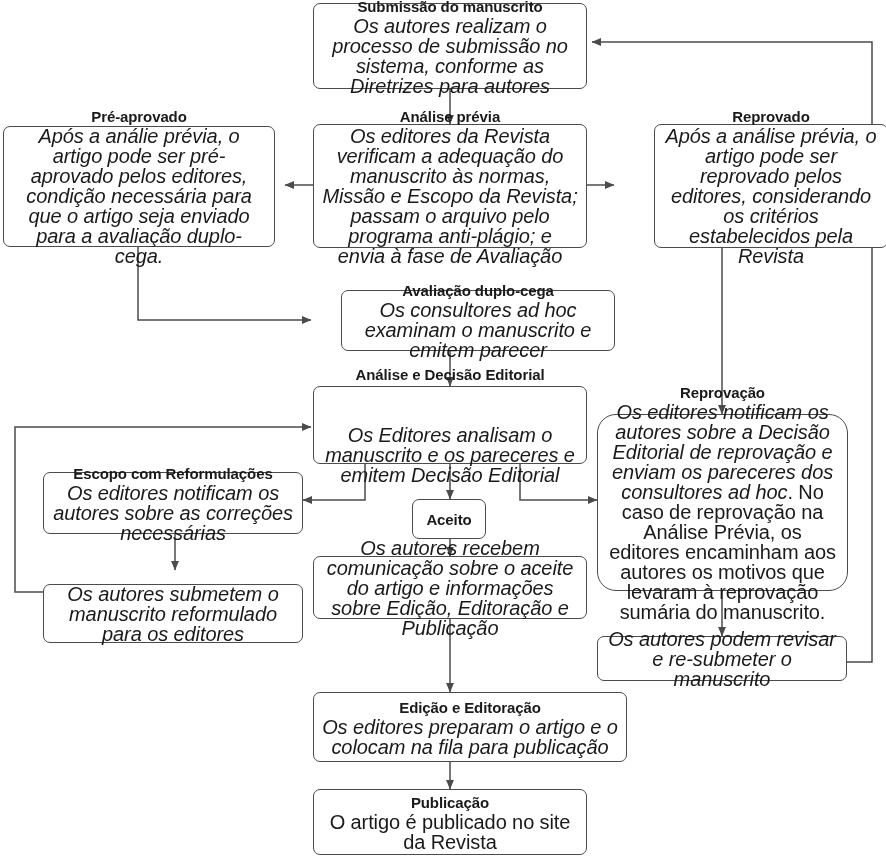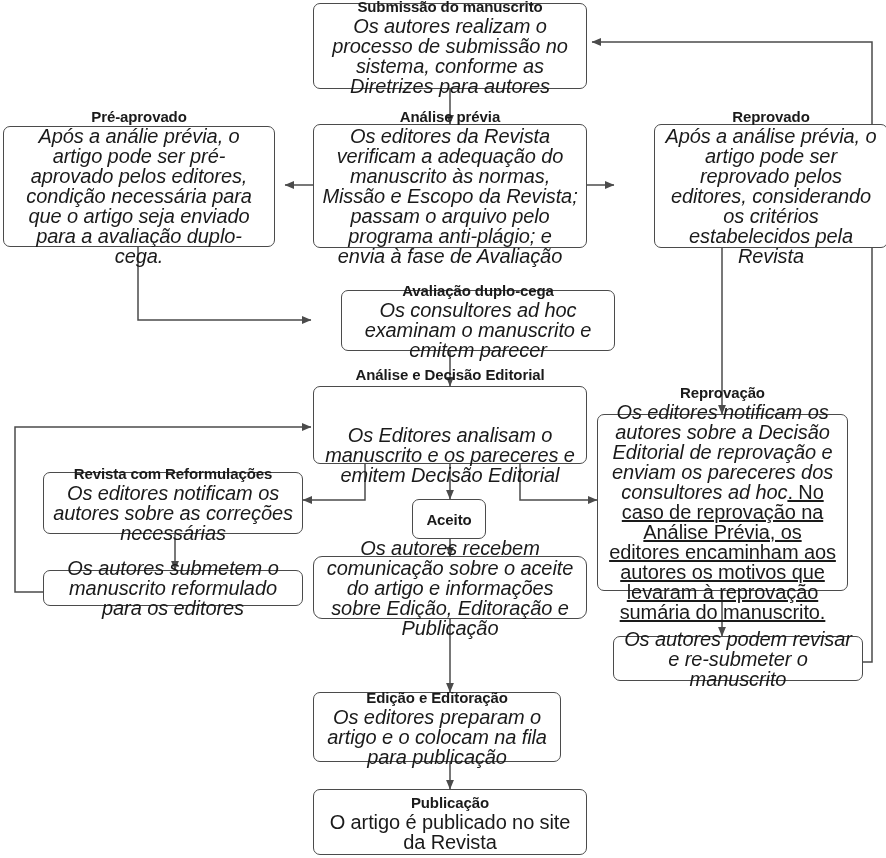--- a/index.html
+++ b/index.html
@@ -43,21 +43,21 @@
     line-height:19px;
     letter-spacing:-0.1px;
   }
   .node .bdy{
     font-style:italic;
     font-size:20px;
     line-height:20px;
     letter-spacing:-0.1px;
   }
   .node .bdy.plain{font-style:normal;}
-  .node .bdy .roman{font-style:normal;text-decoration:underline;}
+  .node .bdy .roman{font-style:normal;}
   .node.decision .ttl{font-size:15px;}
 </style>
 </head>
 <body>
 
 <div id="canvas">
 
   <svg id="wires" viewBox="0 0 886 858" width="886" height="858" xmlns="http://www.w3.org/2000/svg">
     <defs>
       <marker id="ah" markerWidth="10" markerHeight="8" refX="9.2" refY="4" orient="auto" markerUnits="userSpaceOnUse">
@@ -124,46 +124,46 @@
     <div class="ttl">Avaliação duplo-cega</div>
     <div class="bdy">Os consultores ad hoc examinam o manuscrito e emitem parecer</div>
   </div>
 
   <div class="node" style="left:313px; top:386px; width:274px; height:78px;gap:41px;">
     <div class="ttl">Análise e Decisão Editorial</div>
     <div class="bdy">Os Editores analisam o manuscrito e os pareceres e emitem Decisão Editorial</div>
   </div>
 
   <div class="node" style="left:43px; top:472px; width:260px; height:62px;">
-    <div class="ttl">Revista com Reformulações</div>
+    <div class="ttl">Escopo com Reformulações</div>
     <div class="bdy">Os editores notificam os autores sobre as correções necessárias</div>
   </div>
 
-  <div class="node" style="left:43px; top:570px; width:260px; height:36px;">
+  <div class="node" style="left:43px; top:584px; width:260px; height:59px;">
     <div class="bdy">Os autores submetem o manuscrito reformulado para os editores</div>
   </div>
 
   <div class="node decision" style="left:412px; top:499px; width:74px; height:40px;">
     <div class="ttl">Aceito</div>
   </div>
 
-  <div class="node" style="left:597px; top:414px; width:251px; height:177px;">
+  <div class="node" style="left:597px; top:414px; width:251px; height:177px;border-radius:19px;">
     <div class="ttl">Reprovação</div>
     <div class="bdy"><span>Os editores notificam os autores sobre a Decisão Editorial de reprovação e enviam os pareceres dos consultores ad hoc</span><span class="roman">. No caso de reprovação na Análise Prévia, os editores encaminham aos autores os motivos que levaram à reprovação sumária do manuscrito.</span></div>
   </div>
 
-  <div class="node" style="left:313px; top:556px; width:274px; height:63px;border-radius:9px;">
+  <div class="node" style="left:313px; top:556px; width:274px; height:63px;">
     <div class="bdy">Os autores recebem comunicação sobre o aceite do artigo e informações sobre Edição, Editoração e Publicação</div>
   </div>
 
-  <div class="node" style="left:597px; top:636px; width:250px; height:45px;margin-left:16px;">
+  <div class="node" style="left:597px; top:636px; width:250px; height:45px;">
     <div class="bdy">Os autores podem revisar e re-submeter o manuscrito</div>
   </div>
 
-  <div class="node" style="left:313px; top:692px; width:248px; height:70px;">
+  <div class="node" style="left:313px; top:692px; width:314px; height:70px;">
     <div class="ttl">Edição e Editoração</div>
     <div class="bdy">Os editores preparam o artigo e o colocam na fila para publicação</div>
   </div>
 
   <div class="node" style="left:313px; top:789px; width:274px; height:66px;">
     <div class="ttl">Publicação</div>
     <div class="bdy plain">O artigo é publicado no site da Revista</div>
   </div>
 
 </div>

